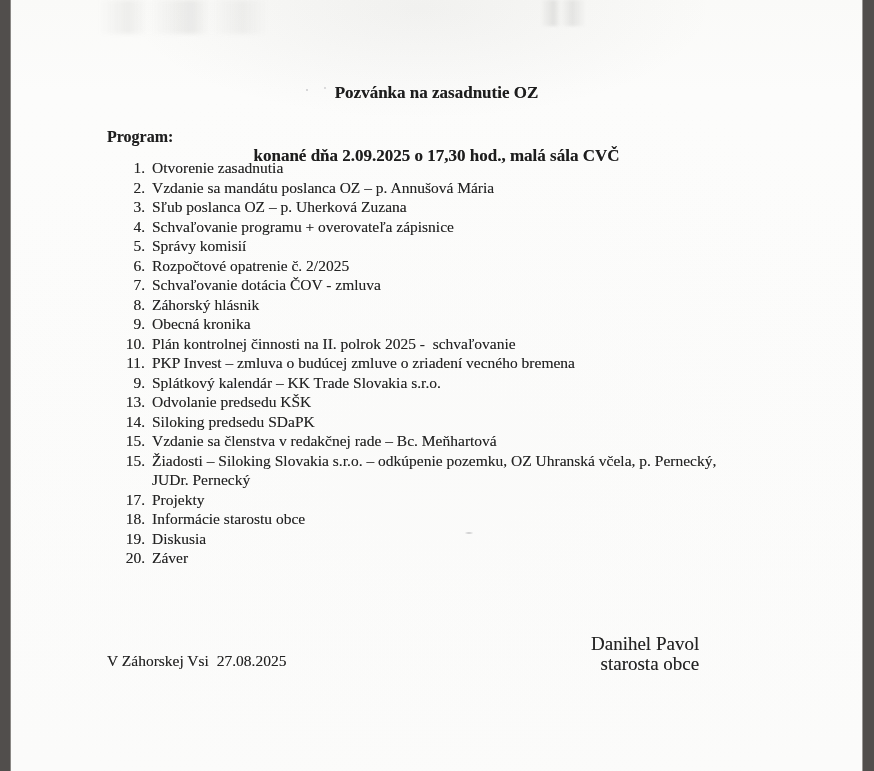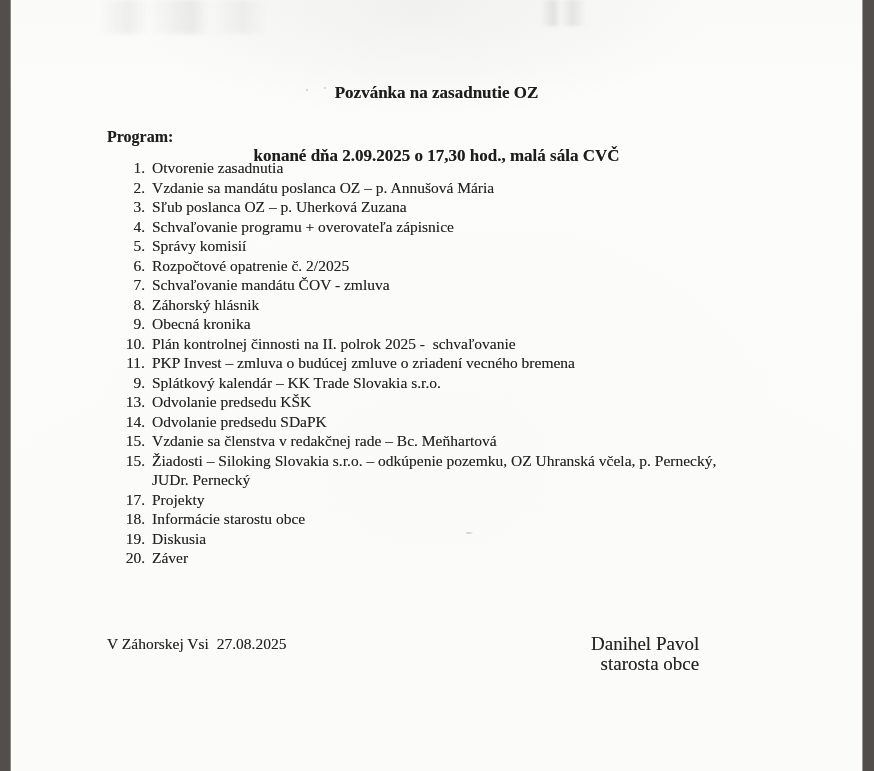--- a/index.html
+++ b/index.html
@@ -108,21 +108,21 @@
     text-align: right;
     padding-right: 7px;
     white-space: nowrap;
   }
   .program-list .txt { flex: 1 1 auto; white-space: pre-wrap; }
   .program-list .cont { display: block; }
 
   .place-date {
     position: absolute;
     left: 107px;
-    top: 635px;
+    top: 652px;
     font-size: 15.5px;
     white-space: pre-wrap;
     text-shadow: 0 0 0.5px rgba(60,60,60,0.5);
   }
   .signature {
     position: absolute;
     left: 586px;
     top: 634px;
     font-size: 19px;
     line-height: 20px;
@@ -172,21 +172,21 @@
     <li>
       <span class="num">5.</span>
       <span class="txt"><span>Správy komisií</span><span class="cont"></span></span>
     </li>
     <li>
       <span class="num">6.</span>
       <span class="txt"><span>Rozpočtové opatrenie č. 2/2025</span><span class="cont"></span></span>
     </li>
     <li>
       <span class="num">7.</span>
-      <span class="txt"><span>Schvaľovanie mandátu ČOV - zmluva</span><span class="cont"></span></span>
+      <span class="txt"><span>Schvaľovanie dotácia ČOV - zmluva</span><span class="cont"></span></span>
     </li>
     <li>
       <span class="num">8.</span>
       <span class="txt"><span>Záhorský hlásnik</span><span class="cont"></span></span>
     </li>
     <li>
       <span class="num">9.</span>
       <span class="txt"><span>Obecná kronika</span><span class="cont"></span></span>
     </li>
     <li>
@@ -200,21 +200,21 @@
     <li>
       <span class="num">9.</span>
       <span class="txt"><span>Splátkový kalendár – KK Trade Slovakia s.r.o.</span><span class="cont"></span></span>
     </li>
     <li>
       <span class="num">13.</span>
       <span class="txt"><span>Odvolanie predsedu KŠK</span><span class="cont"></span></span>
     </li>
     <li>
       <span class="num">14.</span>
-      <span class="txt"><span>Odvolanie predsedu SDaPK</span><span class="cont"></span></span>
+      <span class="txt"><span>Siloking predsedu SDaPK</span><span class="cont"></span></span>
     </li>
     <li>
       <span class="num">15.</span>
       <span class="txt"><span>Vzdanie sa členstva v redakčnej rade – Bc. Meňhartová</span><span class="cont"></span></span>
     </li>
     <li>
       <span class="num">15.</span>
       <span class="txt"><span>Žiadosti – Siloking Slovakia s.r.o. – odkúpenie pozemku, OZ Uhranská včela, p. Pernecký,</span><span class="cont">JUDr. Pernecký</span></span>
     </li>
     <li>

